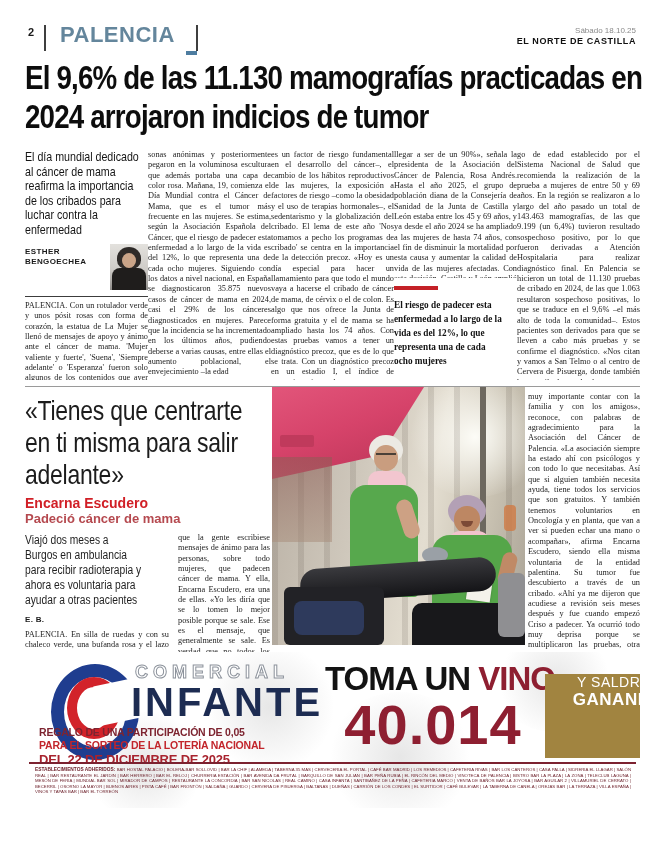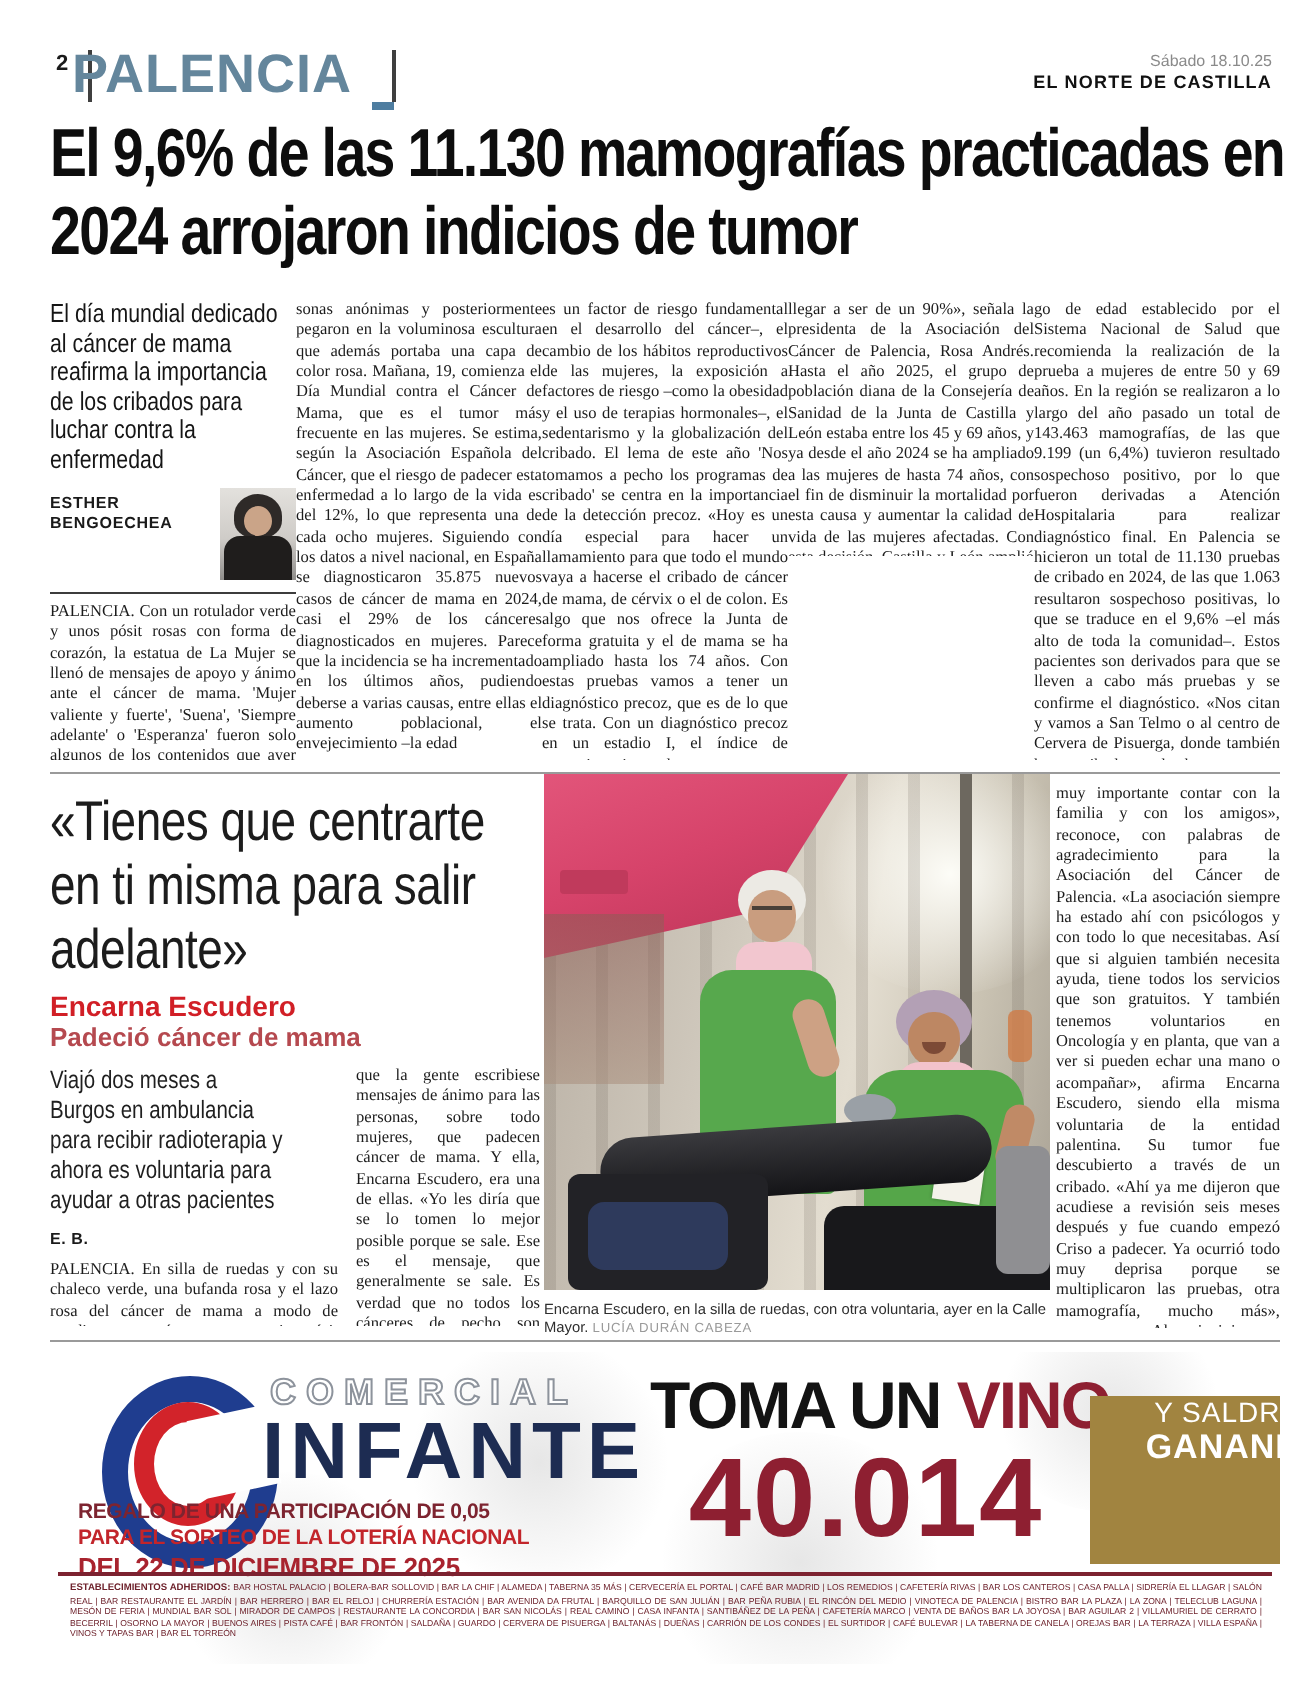--- a/index.html
+++ b/index.html
@@ -2,21 +2,21 @@
 <html><head>
 <meta charset="utf-8">
 <style>
   html,body{margin:0;padding:0;background:#e8e8e8;}
   .page{position:relative;width:650px;height:852px;background:#ffffff;margin:0 auto;
         font-family:"Liberation Sans",sans-serif;color:#1a1a1a;overflow:hidden;}
   
   .hdr-pagenum{position:absolute;left:28px;top:26px;font-size:11px;font-weight:700;}
   .hdr-bar{position:absolute;top:25px;width:2px;height:26px;background:#3f3f3f;}
   .hdr-bar.l{left:44px;} .hdr-bar.r{left:196px;}
-  .hdr-section{position:absolute;left:36px;top:22px;font-size:27px;font-weight:700;
+  .hdr-section{position:absolute;left:60px;top:22px;font-size:22px;font-weight:700;
                letter-spacing:.5px;color:#64869c;}
   .hdr-tick{position:absolute;left:186px;top:51px;width:11px;height:4px;background:#4e7da0;}
   .hdr-date{position:absolute;right:14px;top:26px;font-size:8px;color:#8a8a8a;text-align:right;}
   .hdr-masthead{position:absolute;right:14px;top:36px;font-size:9px;font-weight:700;
                 letter-spacing:.6px;color:#111;text-align:right;}
   
   .headline1{position:absolute;left:25px;top:58px;width:762px;
              transform:scaleX(.815);transform-origin:0 0;
              font-size:34px;line-height:39px;font-weight:700;letter-spacing:-1px;color:#0d0d0d;}
   
@@ -86,21 +86,21 @@
   .sc-bars{position:absolute;left:28px;top:176px;width:196px;height:34px;border-radius:18px;
            background:linear-gradient(180deg,#3a3a3e,#141417);transform:rotate(-4deg);}
   .sc-mirror{position:absolute;left:150px;top:160px;width:26px;height:16px;border-radius:50%;background:#9aa0a6;}
   .sc-basket{position:absolute;left:12px;top:200px;width:100px;height:58px;border-radius:6px;background:#222226;}
   .sc-cloth{position:absolute;left:22px;top:214px;width:70px;height:34px;border-radius:8px;background:#2e3a5c;}
   .sc-body{position:absolute;left:140px;top:216px;width:113px;height:42px;border-radius:10px 10px 0 0;background:#18181b;}
   .sc-bag{position:absolute;left:226px;top:186px;width:27px;height:64px;border-radius:6px;background:#8f8f92;}
   .ph-caption{position:absolute;left:272px;top:650px;width:253px;font-size:7.4px;line-height:9.2px;color:#2e2e2e;}
   .ph-credit{color:#9a9a9a;font-size:6.6px;letter-spacing:.4px;}
   
-  .ad{position:absolute;left:25px;top:676px;width:615px;height:156px;background:#fff;overflow:hidden;}
+  .ad{position:absolute;left:25px;top:652px;width:615px;height:156px;background:#fff;overflow:hidden;}
   .ad-wm{position:absolute;border-radius:50%;background:radial-gradient(circle,rgba(120,120,120,.18),rgba(120,120,120,0) 70%);}
   .wm1{left:180px;top:-10px;width:130px;height:130px;}
   .wm2{left:300px;top:40px;width:150px;height:130px;}
   .wm3{left:60px;top:60px;width:120px;height:110px;}
   .wm4{left:470px;top:-20px;width:120px;height:100px;}
   .ad-logoC{position:absolute;left:26px;top:12px;width:72px;height:76px;}
   .cring{position:absolute;border-radius:50%;}
   .cring.blue{left:0;top:0;width:62px;height:70px;border:13px solid #1f3d8f;}
   .cring.red{left:16px;top:13px;width:34px;height:42px;border:10px solid #d2232a;}
   .cgap{position:absolute;left:46px;top:18px;width:40px;height:40px;background:#fff;transform:rotate(-12deg);}
@@ -156,20 +156,26 @@
       <div class="bodytext">PALENCIA. Con un rotulador verde y unos pósit rosas con forma de corazón, la estatua de La Mujer se llenó de mensajes de apoyo y ánimo ante el cáncer de mama. 'Mujer valiente y fuerte', 'Suena', 'Siempre adelante' o 'Esperanza' fueron solo algunos de los contenidos que ayer escribieron per-</div>
     </div>
     <div class="col">
       <div class="bodytext">sonas anónimas y posteriormente pegaron en la voluminosa escultura que además portaba una capa de color rosa. Mañana, 19, comienza el Día Mundial contra el Cáncer de Mama, que es el tumor más frecuente en las mujeres. Se estima, según la Asociación Española del Cáncer, que el riesgo de padecer esta enfermedad a lo largo de la vida es del 12%, lo que representa una de cada ocho mujeres. Siguiendo con los datos a nivel nacional, en España se diagnosticaron 35.875 nuevos casos de cáncer de mama en 2024, casi el 29% de los cánceres diagnosticados en mujeres. Parece que la incidencia se ha incrementado en los últimos años, pudiendo deberse a varias causas, entre ellas el aumento poblacional, el envejecimiento –la edad</div>
     </div>
     <div class="col">
       <div class="bodytext">es un factor de riesgo fundamental en el desarrollo del cáncer–, el cambio de los hábitos reproductivos de las mujeres, la exposición a factores de riesgo –como la obesidad y el uso de terapias hormonales–, el sedentarismo y la globalización del cribado. El lema de este año 'Nos tomamos a pecho los programas de cribado' se centra en la importancia de la detección precoz. «Hoy es un día especial para hacer un llamamiento para que todo el mundo vaya a hacerse el cribado de cáncer de mama, de cérvix o el de colon. Es algo que nos ofrece la Junta de forma gratuita y el de mama se ha ampliado hasta los 74 años. Con estas pruebas vamos a tener un diagnóstico precoz, que es de lo que se trata. Con un diagnóstico precoz en un estadio I, el índice de supervivencia puede</div>
     </div>
     <div class="col">
       <div class="bodytext" style="height:128px;overflow:hidden;">llegar a ser de un 90%», señala la presidenta de la Asociación del Cáncer de Palencia, Rosa Andrés. Hasta el año 2025, el grupo de población diana de la Consejería de Sanidad de la Junta de Castilla y León estaba entre los 45 y 69 años, y ya desde el año 2024 se ha ampliado a las mujeres de hasta 74 años, con el fin de disminuir la mortalidad por esta causa y aumentar la calidad de vida de las mujeres afectadas. Con esta decisión, Castilla y León amplió el ran-</div>
+      <div class="pullquote">
+        <div class="pq-bar"></div>
+        <div class="pq-wrap">
+          <div class="pq-text">El riesgo de padecer esta enfermedad a lo largo de la vida es del 12%, lo que representa una de cada ocho mujeres</div>
+        </div>
+      </div>
     </div>
     <div class="col">
       <div class="bodytext">go de edad establecido por el Sistema Nacional de Salud que recomienda la realización de la prueba a mujeres de entre 50 y 69 años. En la región se realizaron a lo largo del año pasado un total de 143.463 mamografías, de las que 9.199 (un 6,4%) tuvieron resultado sospechoso positivo, por lo que fueron derivadas a Atención Hospitalaria para realizar diagnóstico final. En Palencia se hicieron un total de 11.130 pruebas de cribado en 2024, de las que 1.063 resultaron sospechoso positivas, lo que se traduce en el 9,6% –el más alto de toda la comunidad–. Estos pacientes son derivados para que se lleven a cabo más pruebas y se confirme el diagnóstico. «Nos citan y vamos a San Telmo o al centro de Cervera de Pisuerga, donde también hacen cribados, y al cabo</div>
     </div>
   </div>
 
   <div class="divider div1"></div>
 
   <div class="headline2-wrap">
     <div class="headline2">«Tienes que centrarte en ti misma para salir adelante»</div>

